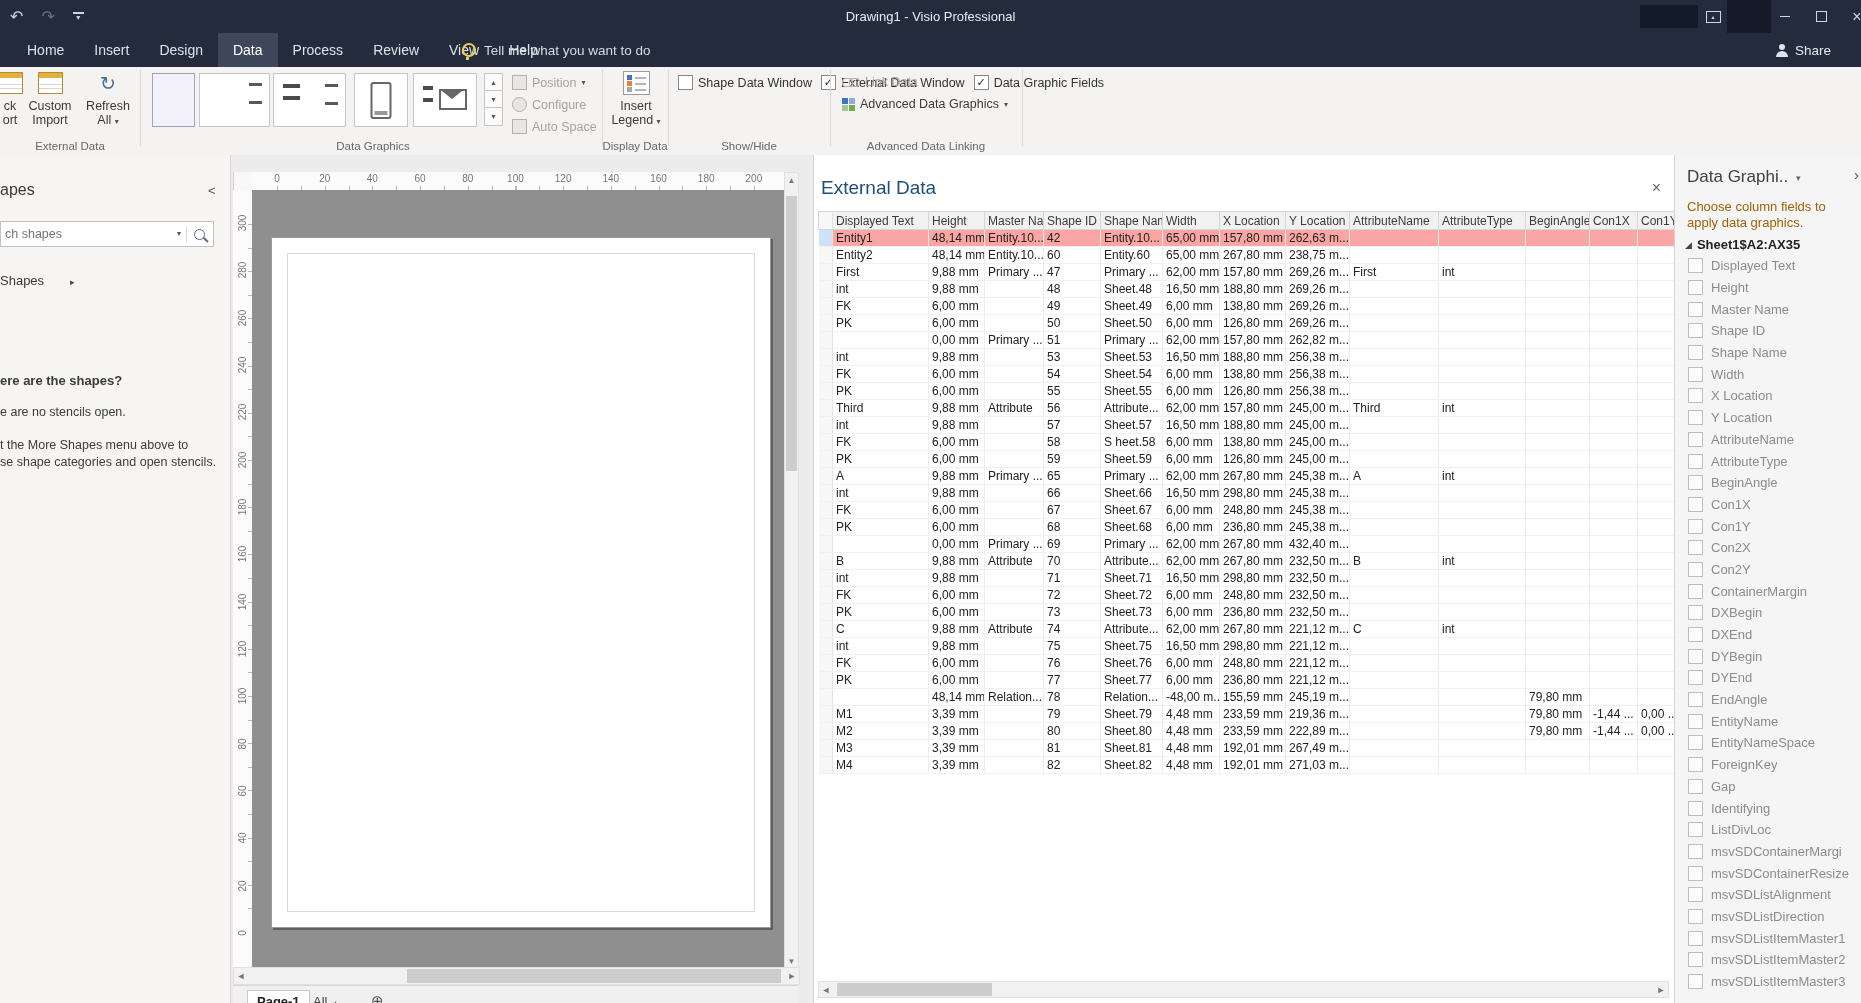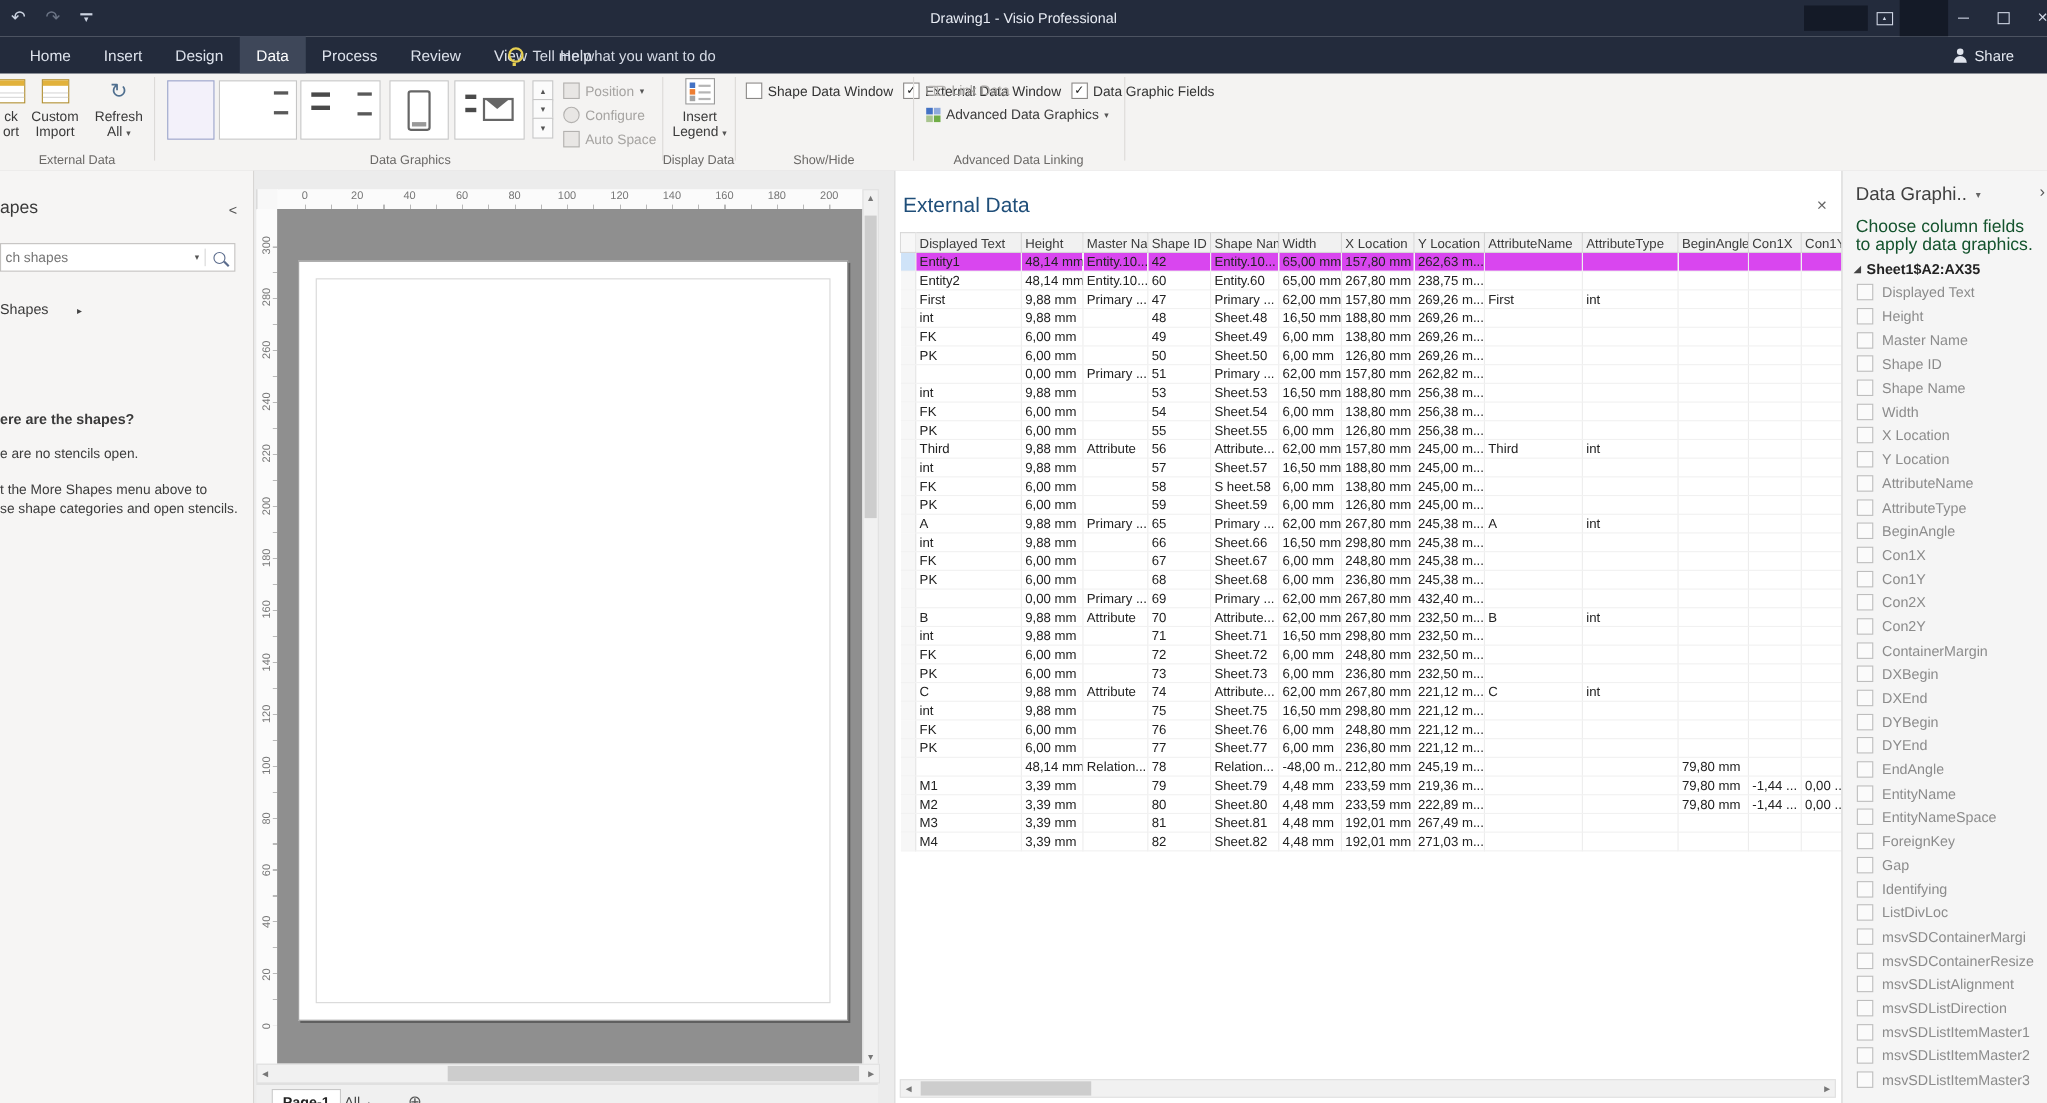--- a/index.html
+++ b/index.html
@@ -135,34 +135,34 @@
   
   #edpane{position:absolute;left:813px;top:0;width:861px;height:848px;background:#fff;border-left:1px solid #d4d4d4}
   #edpane .ed-title{position:absolute;left:7px;top:22px;font-size:19px;color:#1f4e79}
   #edpane .ed-close{position:absolute;right:14px;top:24px;font-size:16px;color:#666}
   #ed-tablewrap{position:absolute;left:4px;top:56px;width:856px;height:582px;overflow:hidden}
   .ed-table{border-collapse:collapse;table-layout:fixed;width:865px;font-size:12px}
   .ed-table th{height:17px;background:#f1f1f1;border:1px solid #d6d6d6;font-weight:normal;text-align:left;
                padding:0 3px;white-space:nowrap;overflow:hidden;color:#3b3b3b;font-size:12px}
   .ed-table td{height:16px;border-right:1px solid #ededed;border-bottom:1px solid #f1f1f1;padding:0 3px;
                white-space:nowrap;overflow:hidden;color:#222}
-  .ed-table tr.sel td{background:#d946ef}
+  .ed-table tr.sel td{background:#fca5a5}
   .ed-table td.stub,.ed-table th.stub{background:#f7f7f7;border-right:1px solid #e3e3e3}
   .ed-table tr.sel td.stub{background:#cfe3f8}
   #ed-hscroll{position:absolute;left:4px;top:826px;width:849px;height:15px;background:#f1f1f1;border:1px solid #e0e0e0}
   #ed-hscroll .left{position:absolute;left:0;top:0;bottom:0;width:14px;font-size:9px}
   #ed-hscroll .right{position:absolute;right:0;top:0;bottom:0;width:14px;font-size:9px}
   #ed-hscroll .thumb{position:absolute;top:1px;bottom:1px;left:18px;width:155px;background:#cdcdcd}
 
   
   #fieldspane{position:absolute;left:1674px;top:0;width:187px;height:848px;background:#f5f5f5;border-left:1px solid #d4d4d4}
   #fieldspane .chev{position:absolute;right:3px;top:11px;font-size:15px;color:#555}
   #fieldspane .fp-title{position:absolute;left:12px;top:12px;font-size:17px;color:#404040;white-space:nowrap}
   #fieldspane .fp-title .caret{margin-left:8px;font-size:9px;color:#666;vertical-align:middle}
-  #fieldspane .fp-desc{position:absolute;left:12px;top:44px;width:168px;font-size:16px;color:#14532d;line-height:16px}
+  #fieldspane .fp-desc{position:absolute;left:12px;top:44px;width:168px;font-size:13px;color:#a16207;line-height:16px}
   #fieldspane .sheet{position:absolute;left:10px;top:82px;font-size:13px;font-weight:bold;color:#222;display:flex;align-items:center;gap:5px}
   #fieldspane .sheet .tri{font-size:9px;color:#444}
   #fieldlist{position:absolute;left:0;top:100px;width:187px}
   .fitem{height:21.7px;display:flex;align-items:center;gap:8px;padding-left:13px}
   .fcb{width:13px;height:13px;border:1px solid #bdbdbd;background:#fbfbfb;flex:none}
   .flabel{font-size:13px;color:#8c8c8c;white-space:nowrap;overflow:hidden}
 </style>
 </head>
 <body>
 
@@ -918,21 +918,21 @@
             </tr>
 
             <tr>
               <td class="stub"></td>
               <td></td>
               <td>48,14 mm</td>
               <td>Relation...</td>
               <td>78</td>
               <td>Relation...</td>
               <td>-48,00 m...</td>
-              <td>212,80 mm</td>
+              <td>155,59 mm</td>
               <td>245,19 m...</td>
               <td></td>
               <td></td>
               <td>79,80 mm</td>
               <td></td>
               <td></td>
             </tr>
 
             <tr>
               <td class="stub"></td>

